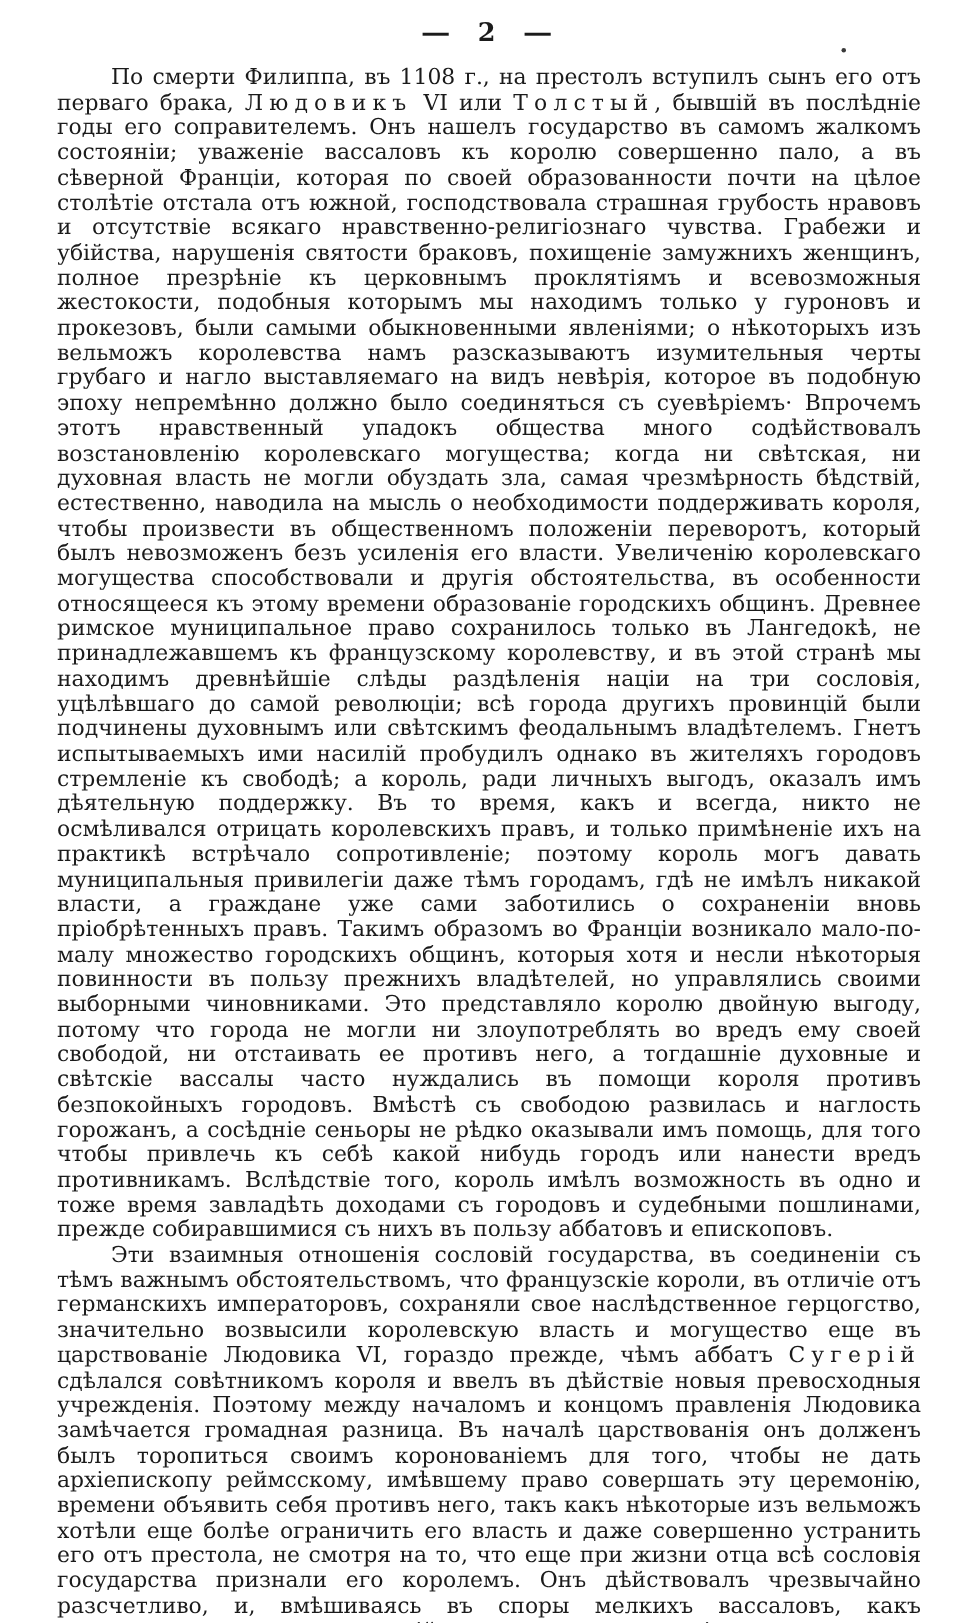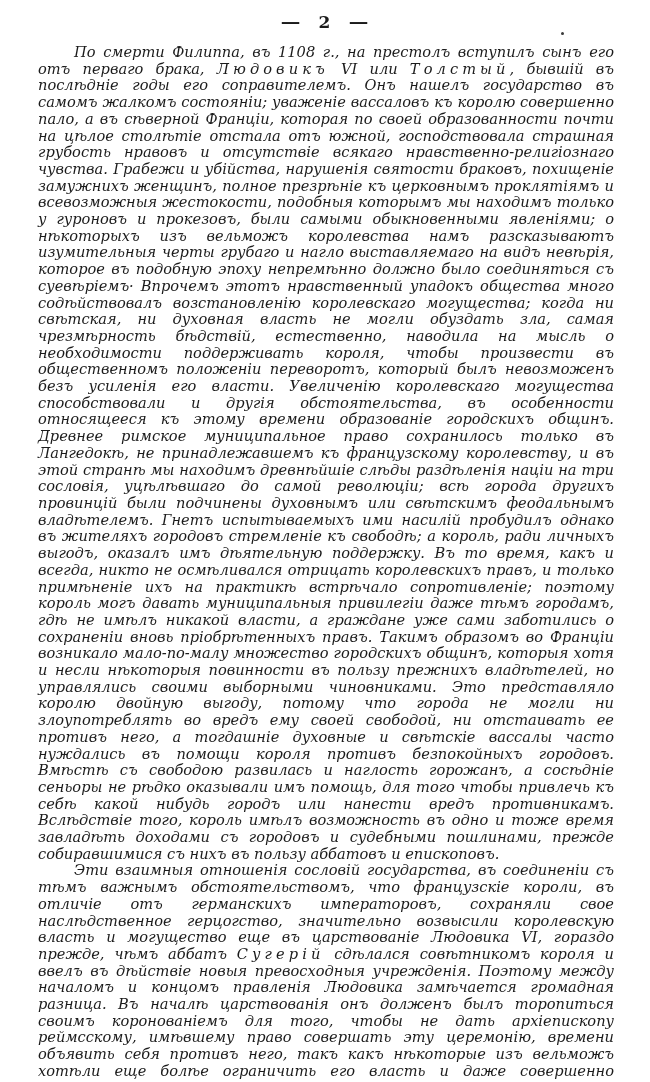--- a/index.html
+++ b/index.html
@@ -42,21 +42,20 @@
     color: #1b1b1b;
     font-size: 14.6px;
     line-height: 16.7px;
     text-align: justify;
     text-justify: inter-word;
   }
   .para {
     margin: 0;
     padding: 0;
     text-indent: 36px;
-    font-style: italic;
   }
   .sperr {
     letter-spacing: 0.28em;
   }
   .speck {
     position: absolute;
     left: 561px;
     top: 32px;
     width: 3px;
     height: 3px;

